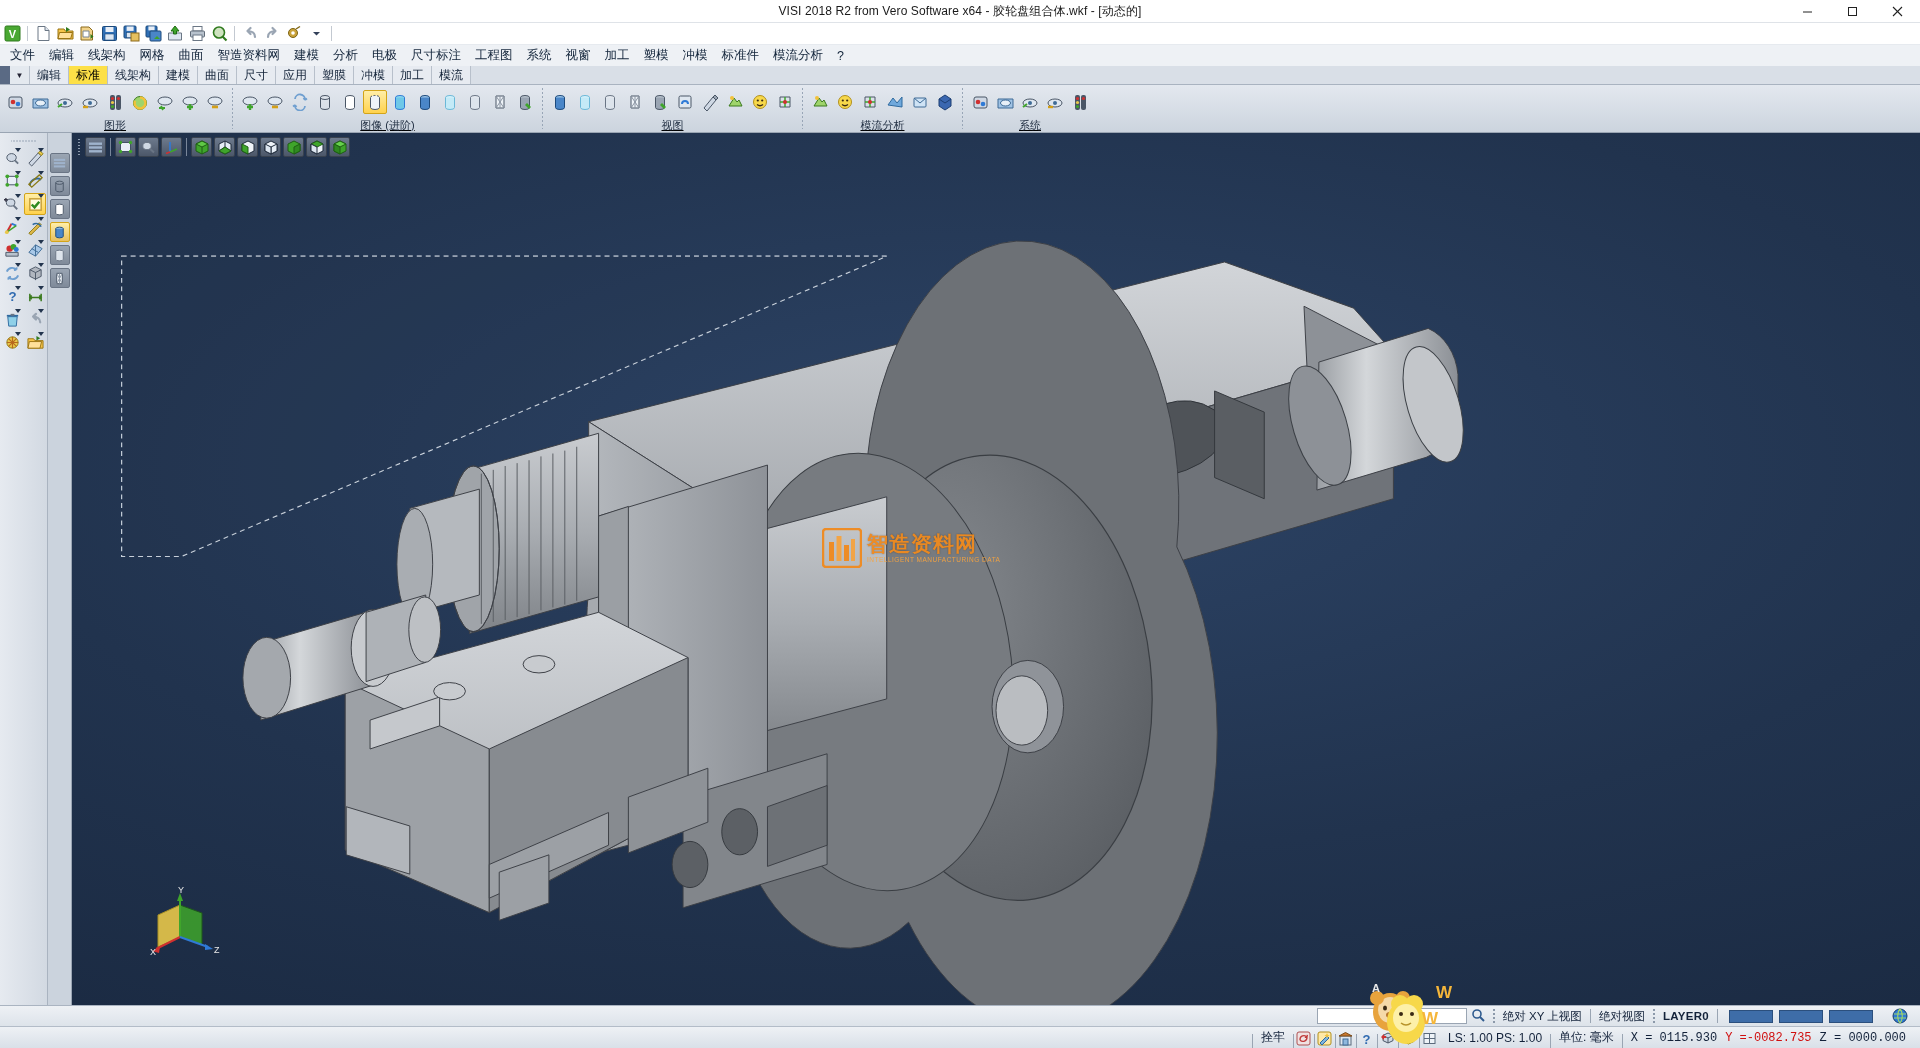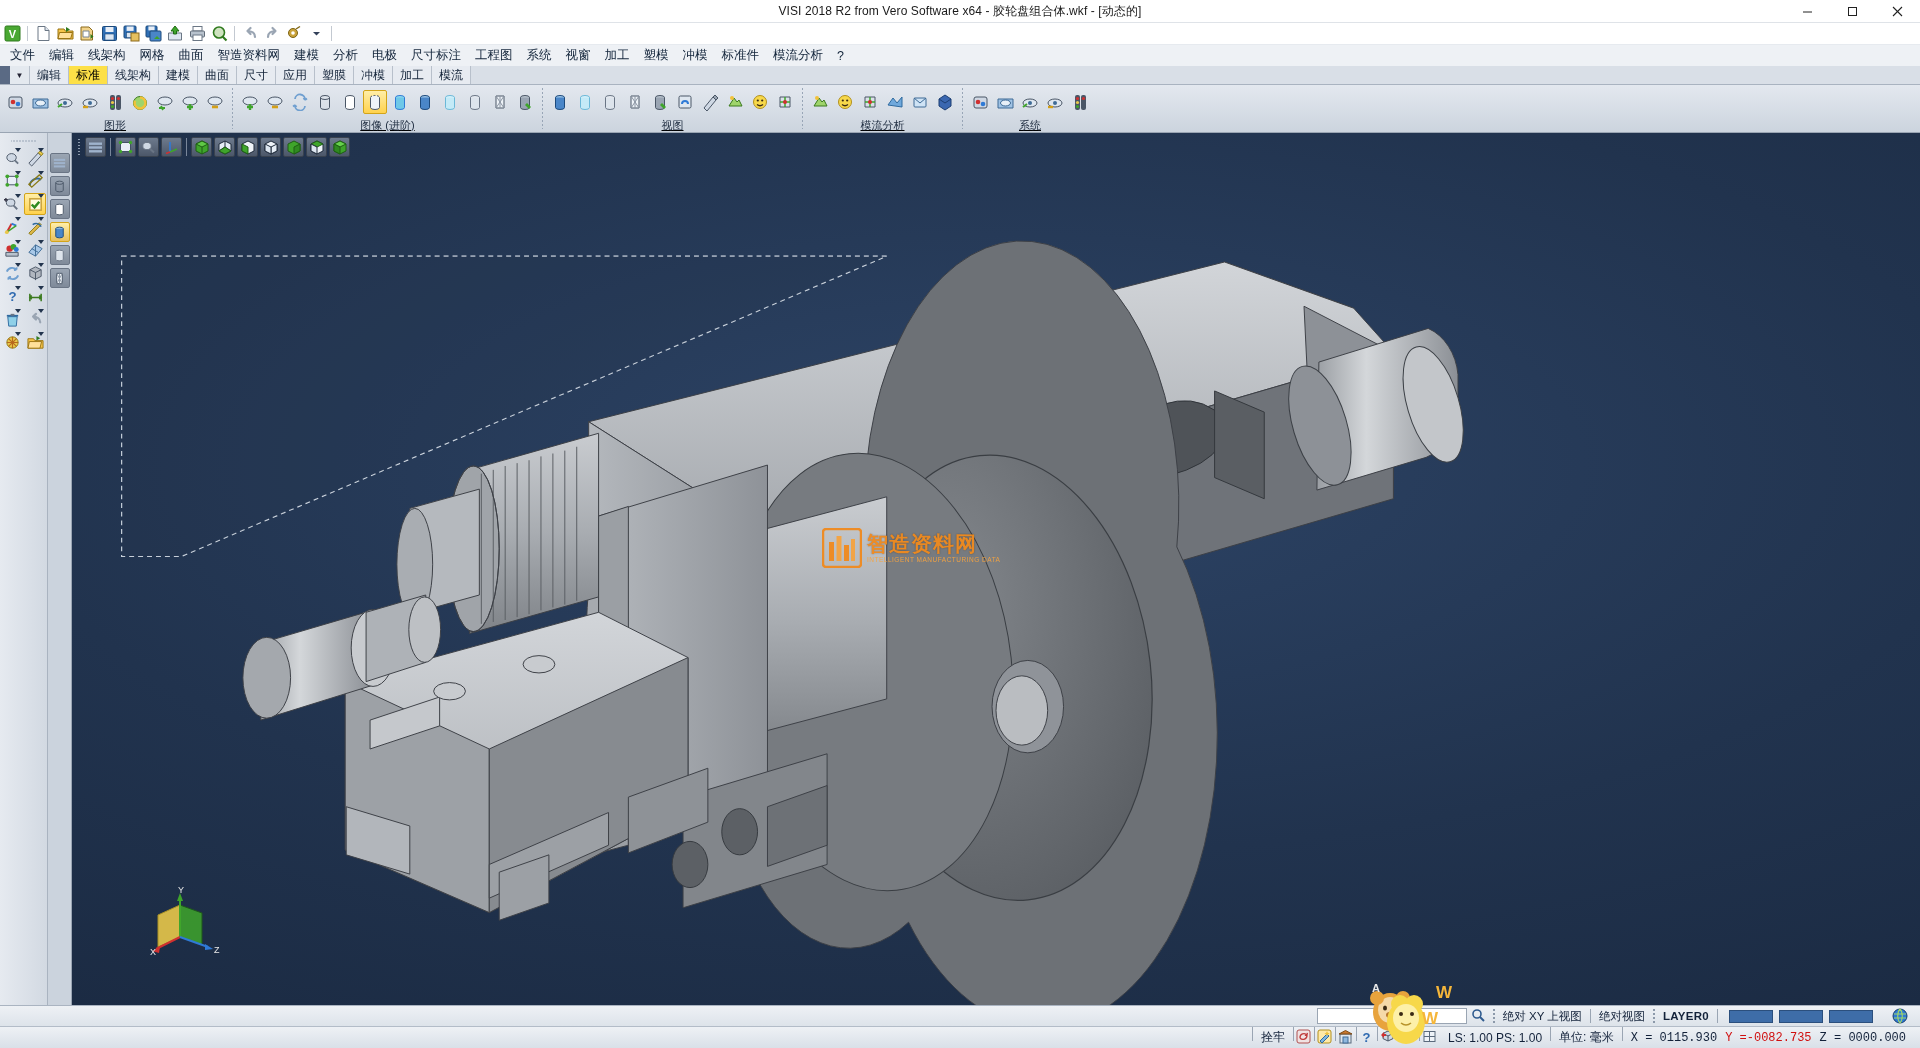--- a/index.html
+++ b/index.html
@@ -142,21 +142,21 @@
 
   
   .triad { position: absolute; left: 78px; bottom: 50px; width: 80px; height: 70px; }
 
   
   .statusrow {
     height: 21px; background: linear-gradient(#eef1f5,#dde3ea); display: flex; align-items: center;
     flex: 0 0 auto; border-top: 1px solid #aab4c1; font-size: 11.5px; color: #13223a; padding-left: 8px;
   }
   .statusrow2 {
-    height: 22px; background: linear-gradient(#eef1f5,#d9e0e8); display: flex; align-items: flex-start;
+    height: 22px; background: linear-gradient(#eef1f5,#d9e0e8); display: flex; align-items: flex-end;
     flex: 0 0 auto; border-top: 1px solid #b3bcc8; font-size: 12px; color: #13223a;
   }
   .spacer { flex: 1 1 auto; }
   .scell { padding: 0 8px; display: flex; align-items: center; height: 100%; white-space: nowrap; }
   .sdiv { width: 1px; height: 14px; background: #9aa5b3; }
   .sdotdiv { width:2px;height:15px;
     background-image: repeating-linear-gradient(to bottom,#8c99aa 0 2px,transparent 2px 4px); }
   .sfield {
     background: #fff; border: 1px solid #9aa5b3; height: 16px; width: 150px;
   }

